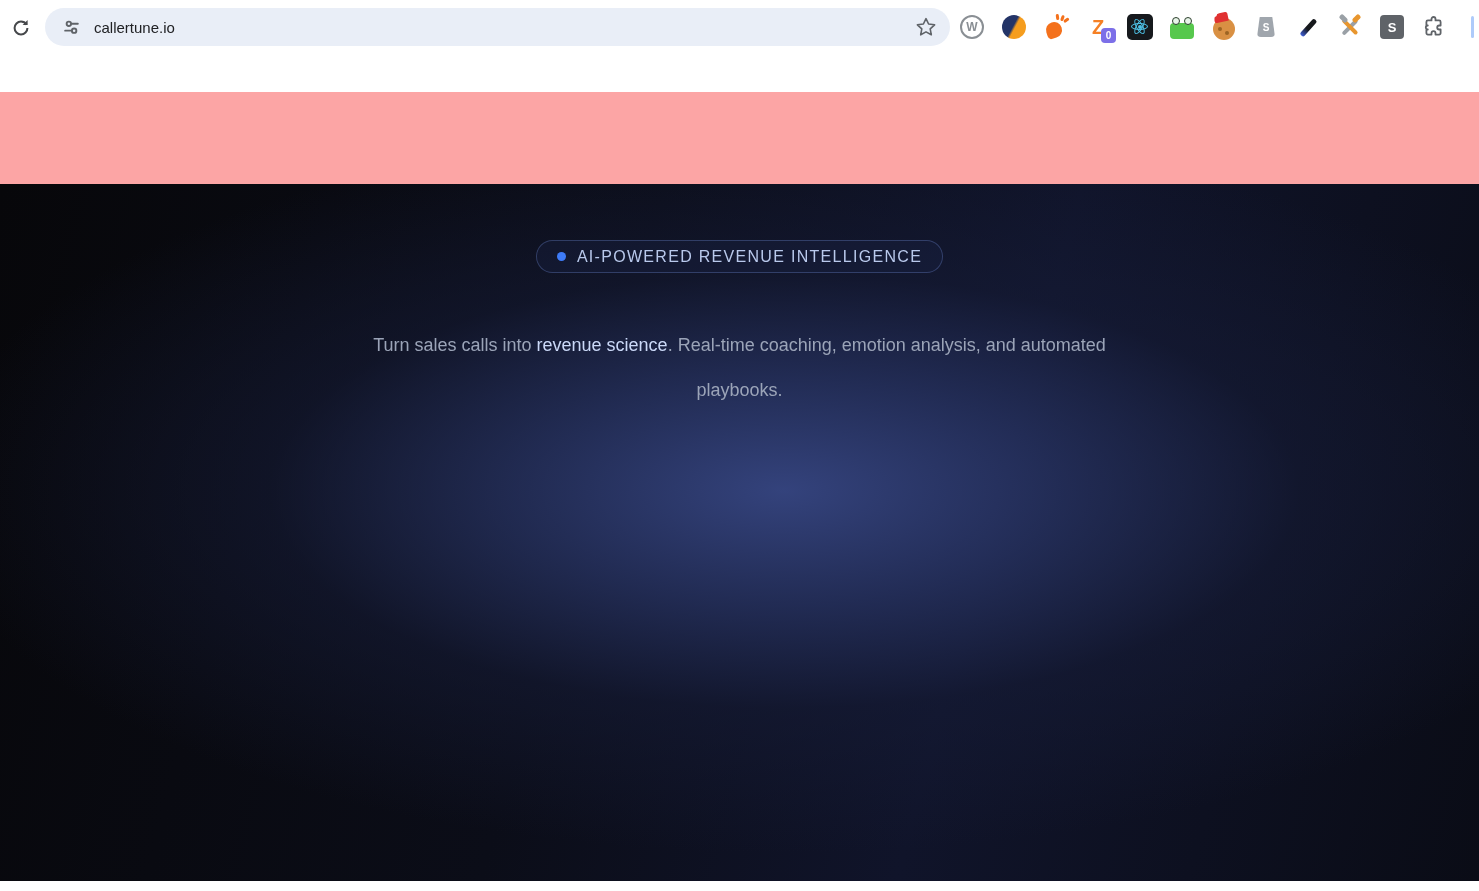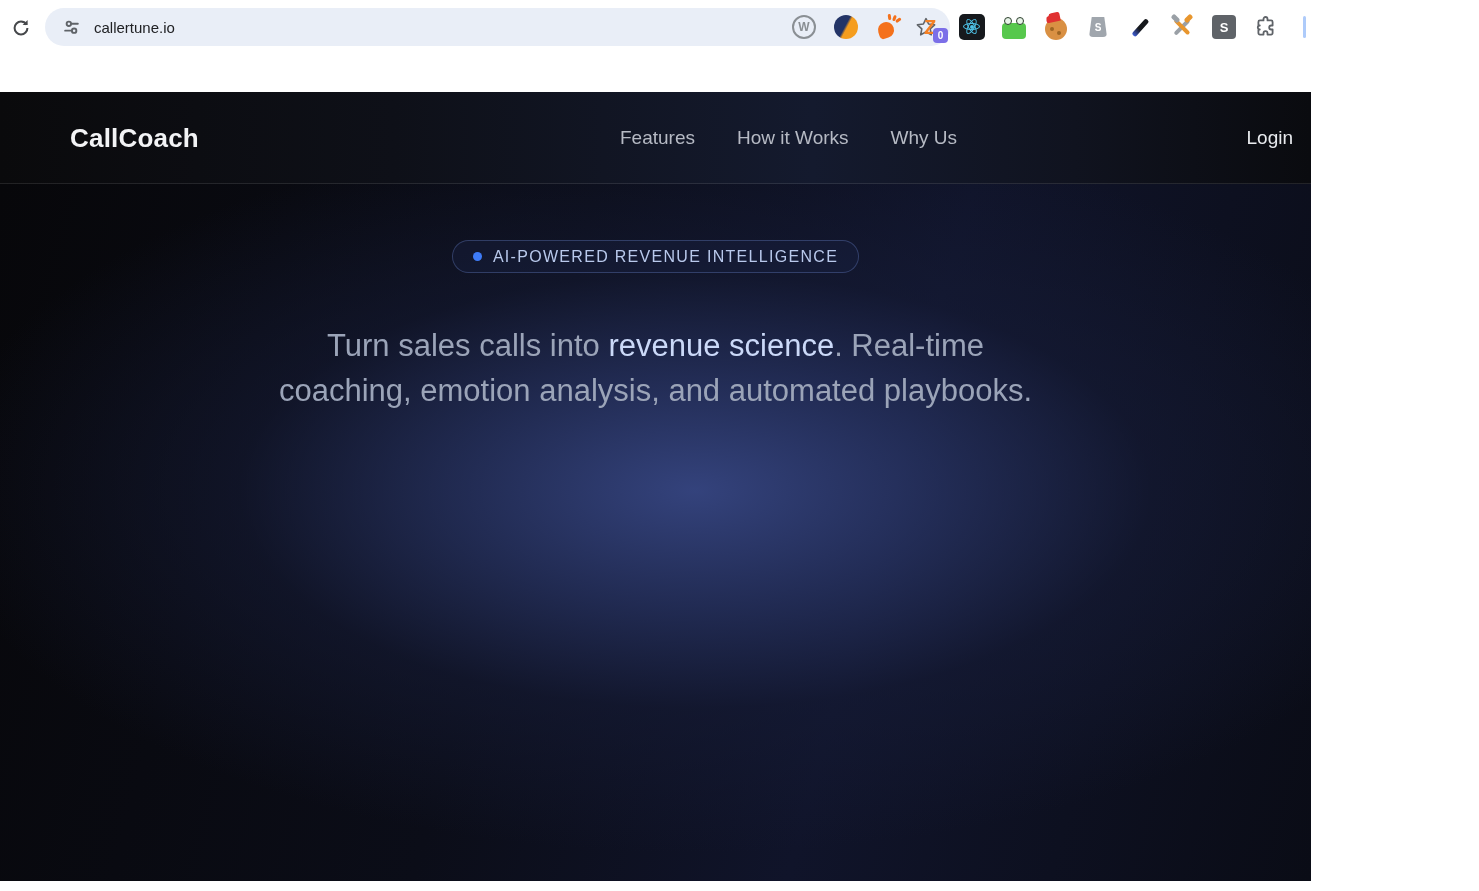--- a/index.html
+++ b/index.html
@@ -1,18 +1,18 @@
 <!DOCTYPE html>
 <html><head>
 <meta charset="utf-8">
 <style>
   * { margin:0; padding:0; box-sizing:border-box; }
   html,body { width:1479px; height:891px; overflow:hidden; }
   body { font-family:"Liberation Sans", sans-serif; background:#ffffff; }
-  .page { position:relative; width:1311px; height:891px; background:#fca5a5;padding-left:11px; }
+  .page { position:relative; width:1479px; height:891px; background:#fca5a5;padding-left:11px; }
 
   
   .chrome { position:absolute; top:0; left:0; width:100%; height:92px; background:#ffffff; }
   .reload-btn { position:absolute; left:6px; top:13px; width:30px; height:30px; border-radius:50%;
     display:flex; align-items:center; justify-content:center; cursor:pointer; }
   .urlbar { position:absolute; left:45px; top:8px; width:905px; height:38px; background:#e9eef7;
     border-radius:19px; display:flex; align-items:center; }
   .tune-btn { margin-left:13px; width:26px; height:26px; display:flex; align-items:center; justify-content:center; }
   .url-text { margin-left:10px; font-size:15px; color:#202124; }
   .star-btn { position:absolute; right:12px; top:7px; width:24px; height:24px; }
@@ -79,21 +79,21 @@
   .badge { margin-top:56px; height:33px; padding:0 20px; border-radius:17px; display:inline-flex;
     align-items:center; gap:11px; font-size:16px; letter-spacing:1.3px; color:#b9c9ec;
     border:1px solid rgba(120,150,230,0.30); background:rgba(25,35,70,0.35); }
   .badge-dot { width:9px; height:9px; border-radius:50%; background:#3e7bf7; }
   .title1 { margin-top:42px; font-size:106px; font-weight:bold; letter-spacing:-2px; line-height:1.06;
     background:linear-gradient(180deg,#ffffff 15%,#e3e6ec 55%,#a9b2c4 100%);
     -webkit-background-clip:text; background-clip:text; -webkit-text-fill-color:transparent; color:transparent; }
   .title2 { margin-top:-6px; font-size:112px; font-weight:bold; letter-spacing:-2px; line-height:1.05;
     background:linear-gradient(90deg,#6b8cf8 0%,#8d87fa 18%,#b97ef8 36%,#d97ff2 50%,#a88cf2 62%,#7f97ee 74%,#59c1f4 88%,#3fd9f9 100%);
     -webkit-background-clip:text; background-clip:text; -webkit-text-fill-color:transparent; color:transparent; }
-  .subtitle { margin-top:50px; font-size:31px; line-height:45px; color:#9ba4b8; width:790px; }
+  .subtitle { margin-top:50px; font-size:18px; line-height:45px; color:#9ba4b8; width:790px; }
   .subtitle .hl { color:#cbd9f8; }
   .cta-row { margin-top:64px; display:flex; gap:25px; }
   .btn { height:70px; border-radius:14px; display:flex; align-items:center; justify-content:center;
     font-weight:bold; font-size:19px; cursor:pointer; }
   .btn-primary { width:239px; background:rgba(39,48,92,0.75); border:1px solid rgba(150,170,230,0.22);
     color:#ffffff; gap:15px; }
   .btn-primary .arrow { font-size:22px; font-weight:normal; }
   .btn-secondary { width:265px; background:rgba(30,39,76,0.55); border:1px solid rgba(150,170,230,0.28);
     color:#c6cbd9; }
 
@@ -193,29 +193,20 @@
       </div>
       <div class="ext">
         <svg width="24" height="24" viewBox="0 0 24 24">
           <path d="M9.5 4a2 2 0 0 1 4 0v1.4h3.6A1.5 1.5 0 0 1 18.6 6.9v3.6h-1.4a2 2 0 0 0 0 4h1.4v3.6a1.5 1.5 0 0 1-1.5 1.5h-3.6v-1.4a2 2 0 0 0-4 0v1.4H5.9a1.5 1.5 0 0 1-1.5-1.5v-3.6h1.4a2 2 0 0 1 0-4H4.4V6.9A1.5 1.5 0 0 1 5.9 5.4h3.6z" fill="none" stroke="#5f6368" stroke-width="1.8" stroke-linejoin="round"></path>
         </svg>
       </div>
     </div>
     <div class="profile-sliver"></div>
   </div>
 
-  <div class="nav">
-    <div class="brand">CallCoach</div>
-    <div class="nav-links">
-      <span class="nav-link">Features</span>
-      <span class="nav-link">How it Works</span>
-      <span class="nav-link">Why Us</span>
-    </div>
-    <span class="login">Login</span>
-  </div>
 
   <div class="hero">
     <div class="badge">
       <span class="badge-dot"></span>
       <span>AI-POWERED REVENUE INTELLIGENCE</span>
     </div>
     <div class="subtitle"><span>Turn sales calls into </span><span class="hl">revenue science</span><span>. Real-time coaching, emotion analysis, and automated playbooks.</span></div>
   </div>
 
   <div class="bottom-strip"></div>

